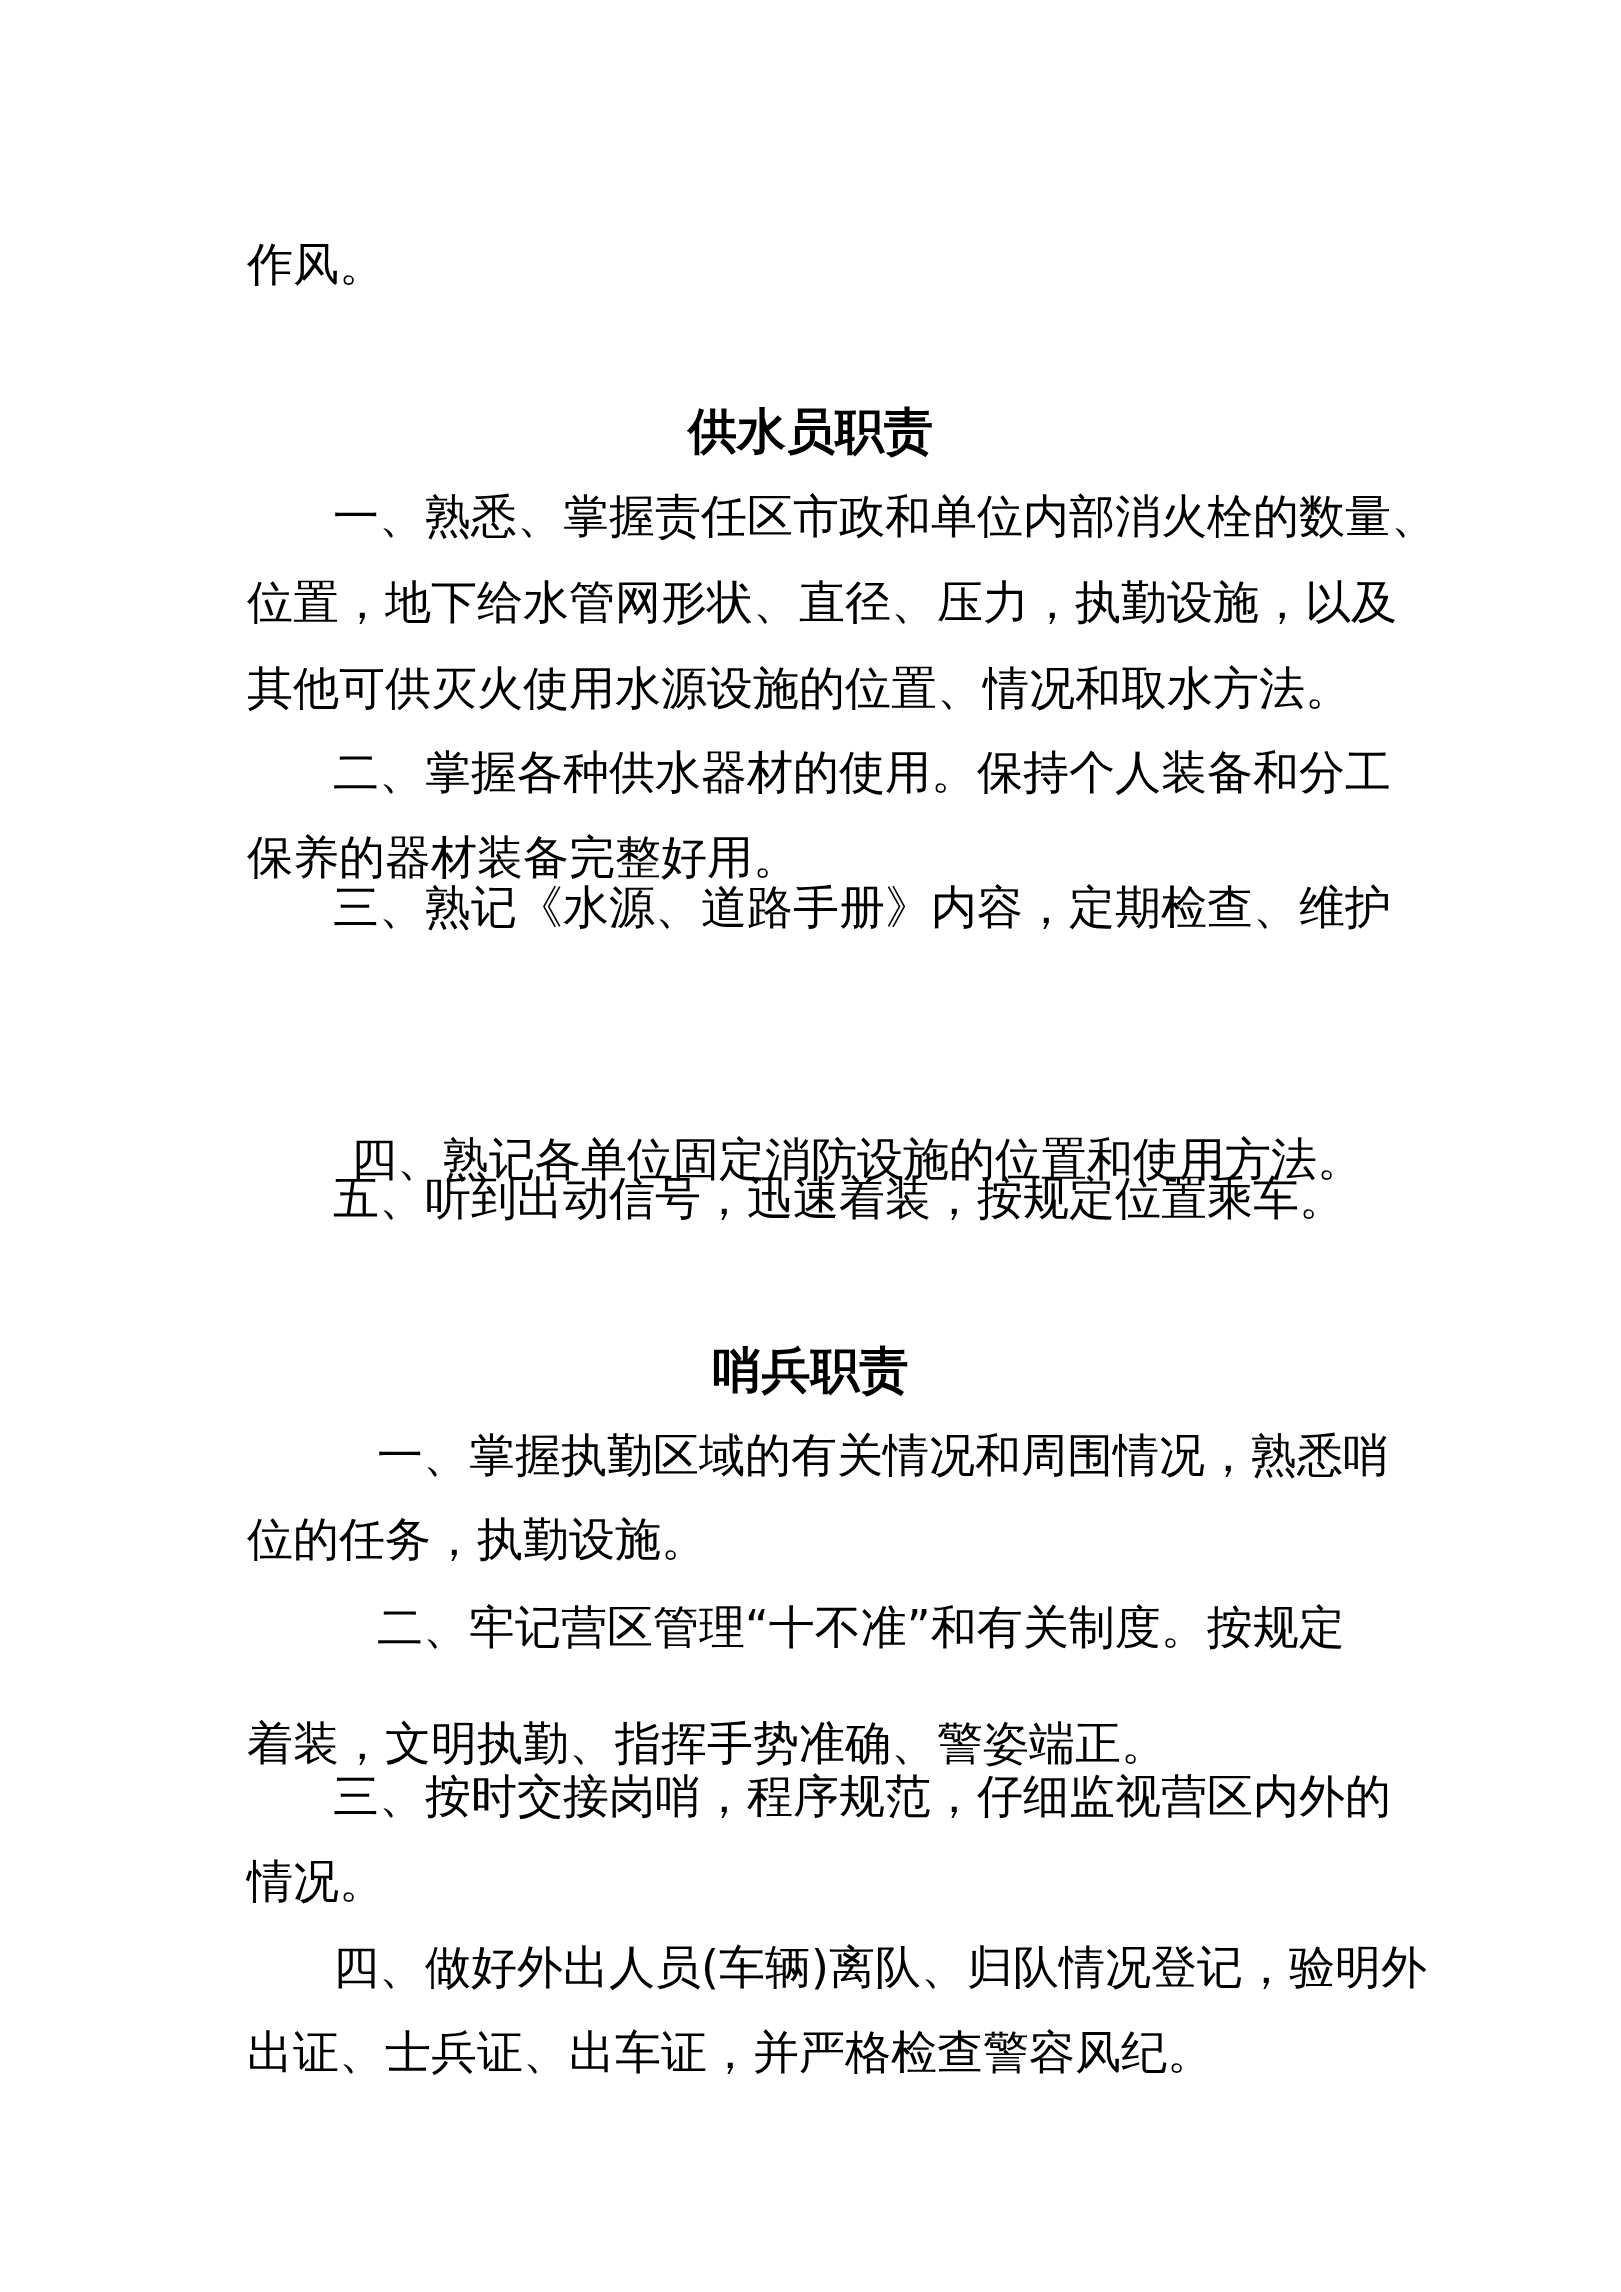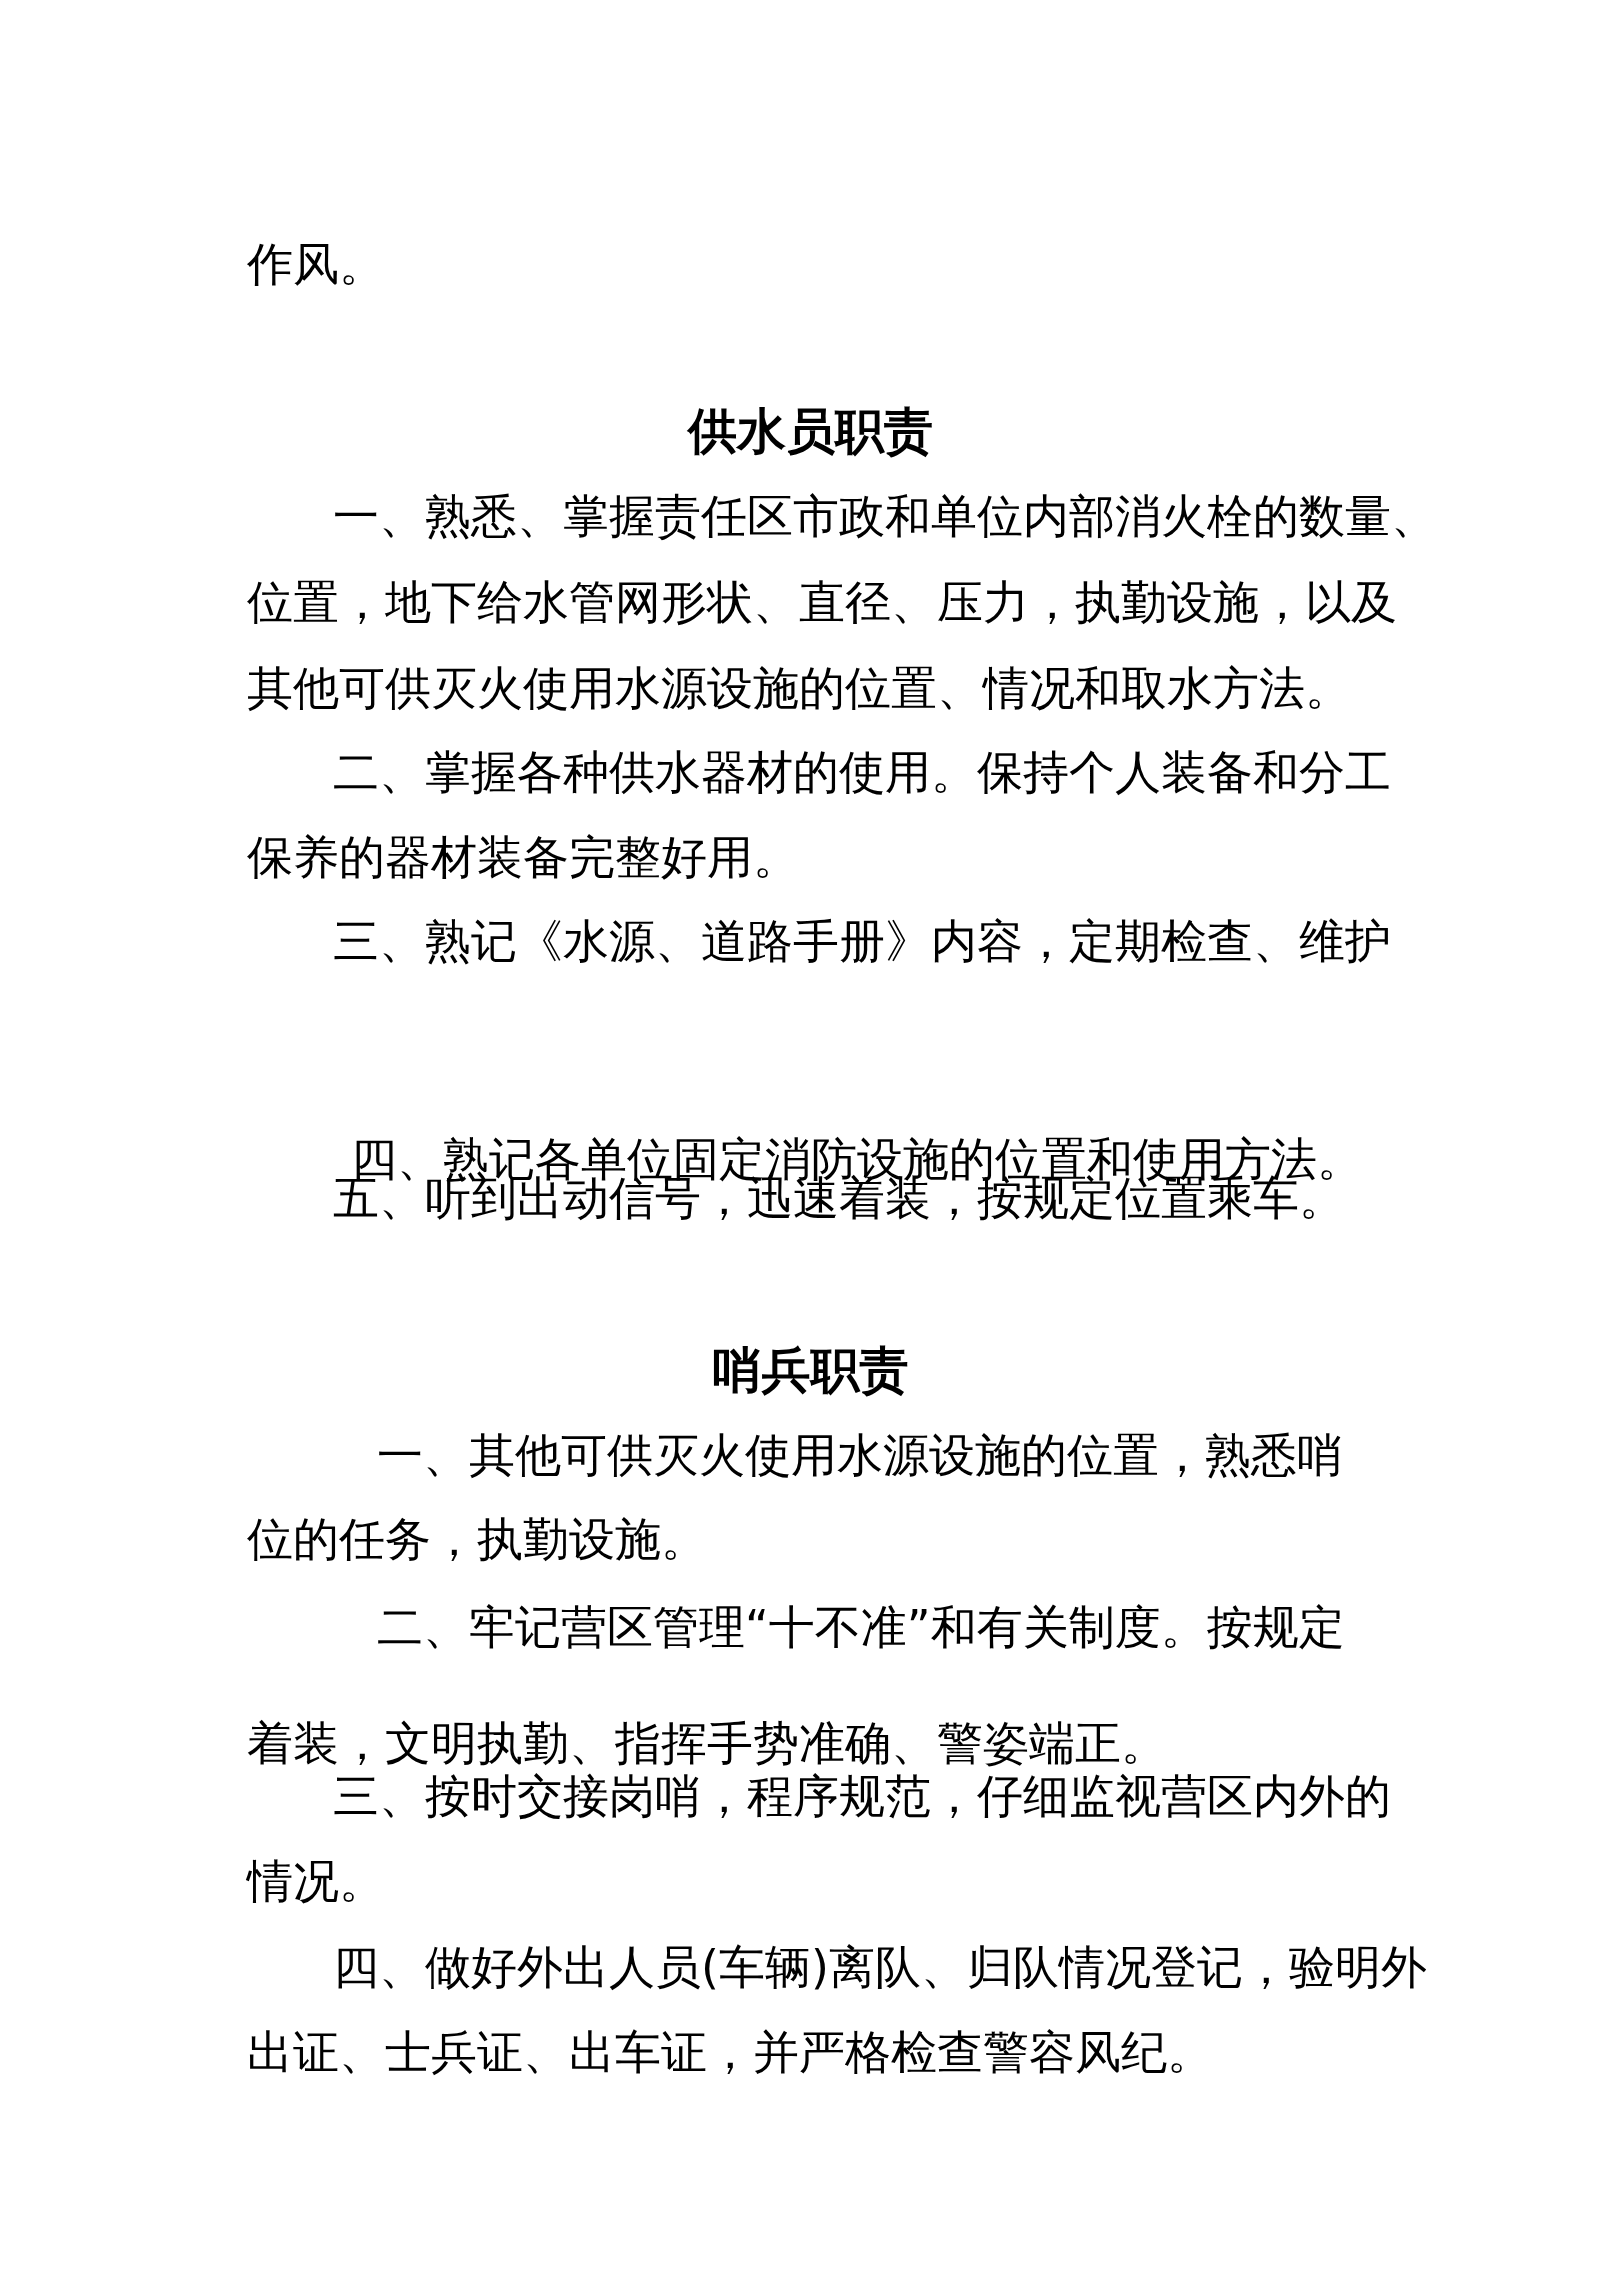--- a/index.html
+++ b/index.html
@@ -18,27 +18,27 @@
 
   <div class="line" style="top:235px;">作风。</div>
 
   <div class="title" style="top:397px;">供水员职责</div>
 
   <div class="line" style="top:487px; left:333px;">一、熟悉、掌握责任区市政和单位内部消火栓的数量、</div>
   <div class="line" style="top:573px;">位置，地下给水管网形状、直径、压力，执勤设施，以及</div>
   <div class="line" style="top:659px;">其他可供灭火使用水源设施的位置、情况和取水方法。</div>
   <div class="line" style="top:743px; left:333px;">二、掌握各种供水器材的使用。保持个人装备和分工</div>
   <div class="line" style="top:828px;">保养的器材装备完整好用。</div>
-  <div class="line" style="top:912px; left:333px;">三、熟记《水源、道路手册》内容，定期检查、维护</div>
+  <div class="line" style="top:878px; left:333px;">三、熟记《水源、道路手册》内容，定期检查、维护</div>
   <div class="line" style="top:1084px; left:351px;margin-top:46px;">四、熟记各单位固定消防设施的位置和使用方法。</div>
   <div class="line" style="top:1169px; left:333px;">五、听到出动信号，迅速着装，按规定位置乘车。</div>
 
   <div class="title" style="top:1336px;">哨兵职责</div>
 
-  <div class="line" style="top:1426px; left:377px;">一、其他可供灭火使用水源设施的位置，熟悉哨</div>
+  <div class="line" style="top:1426px; left:377px;">一、掌握执勤区域的有关情况和周围情况，熟悉哨</div>
   <div class="line" style="top:1510px;">位的任务，执勤设施。</div>
   <div class="line" style="top:1598px; left:377px;">二、牢记营区管理“十不准”和有关制度。按规定</div>
   <div class="line" style="top:1682px;margin-top:32px;">着装，文明执勤、指挥手势准确、警姿端正。</div>
   <div class="line" style="top:1767px; left:333px;">三、按时交接岗哨，程序规范，仔细监视营区内外的</div>
   <div class="line" style="top:1852px;">情况。</div>
   <div class="line" style="top:1938px; left:333px;">四、做好外出人员(车辆)离队、归队情况登记，验明外</div>
   <div class="line" style="top:2023px;">出证、士兵证、出车证，并严格检查警容风纪。</div>
 
 </div>
 

